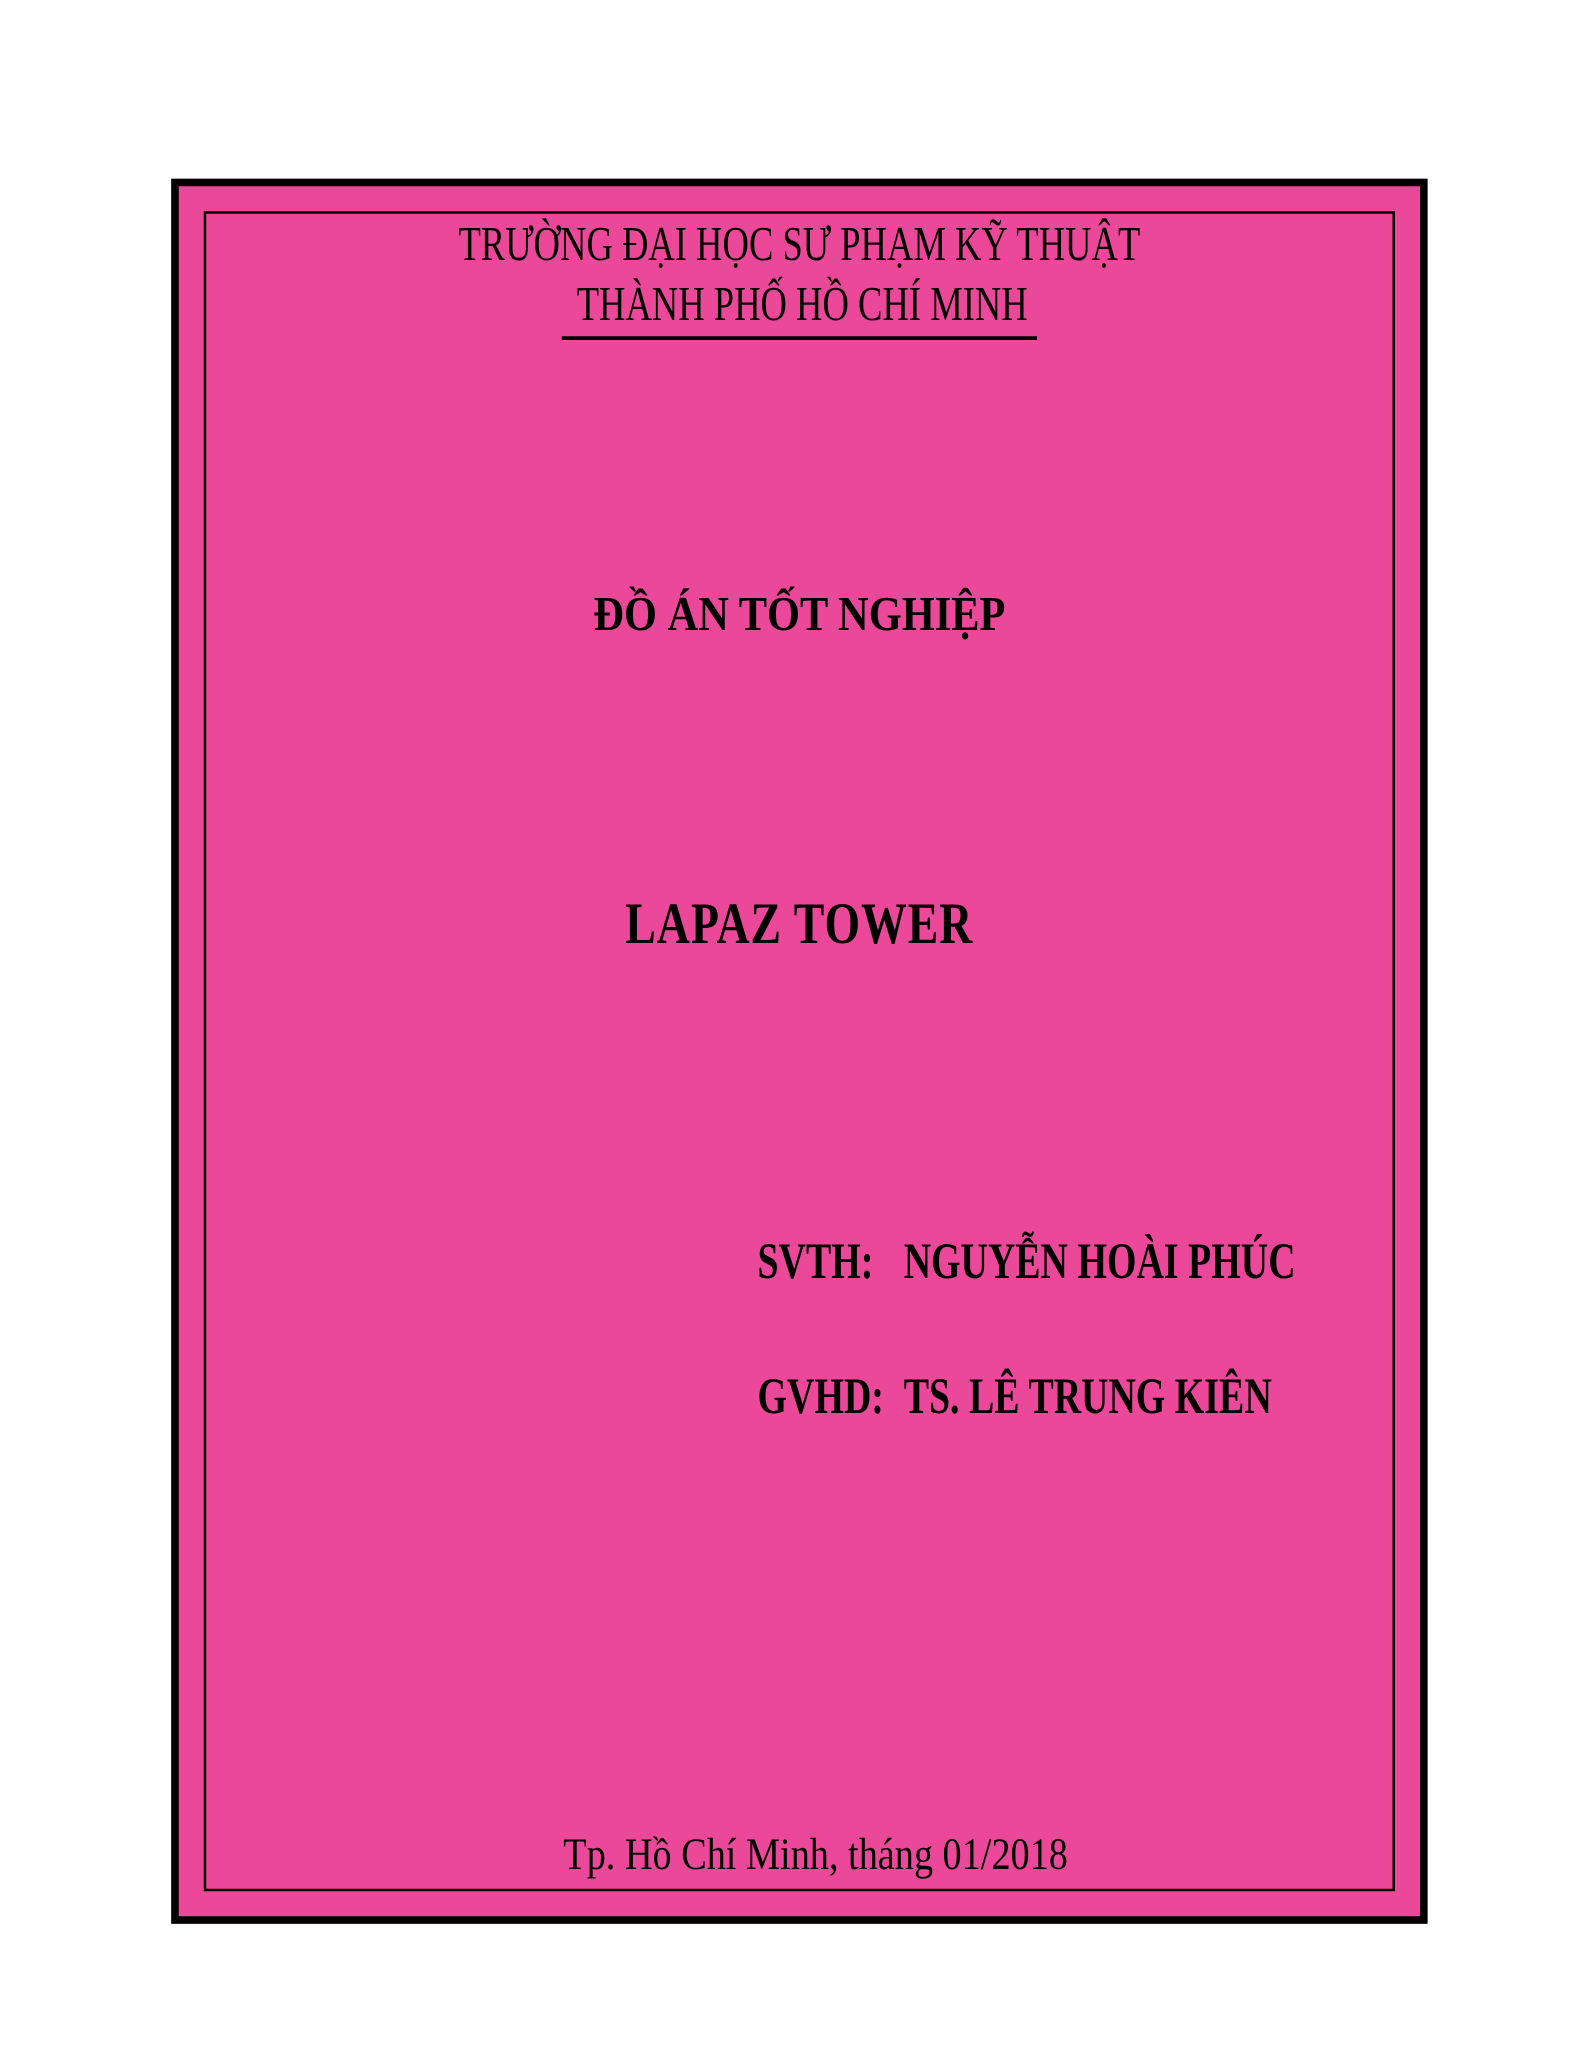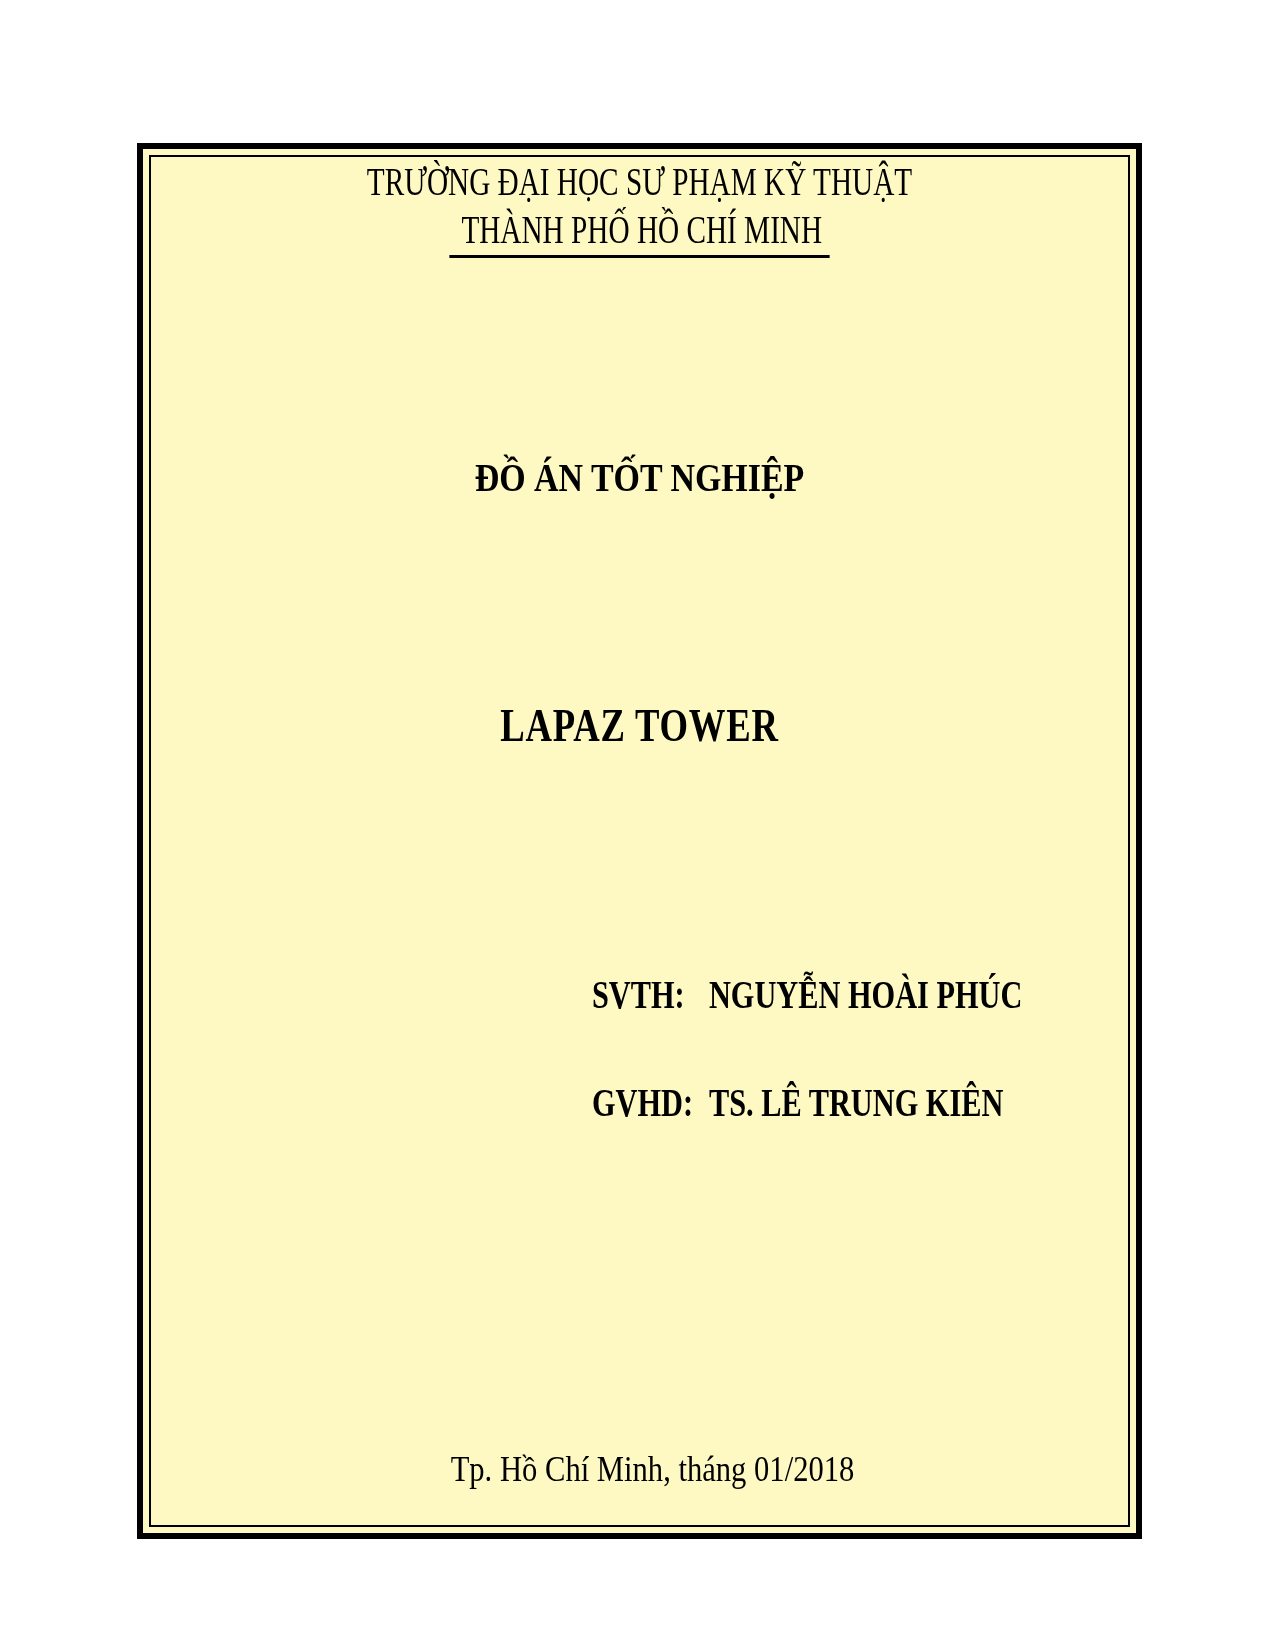--- a/index.html
+++ b/index.html
@@ -16,22 +16,22 @@
     overflow: hidden;
   }
   .frame {
     position: absolute;
     left: 137px;
     top: 143px;
     width: 1005px;
     height: 1396px;
     box-sizing: border-box;
     border: 6px solid #000000;
-    padding: 6px;
-    background: #fef9c3;
+    padding: 20px;
+    background: #ec4899;
   }
   .frame-inner {
     width: 100%;
     height: 100%;
     box-sizing: border-box;
     border: 2px solid #000000;
     position: relative;
   }
   .line {
     position: absolute;

